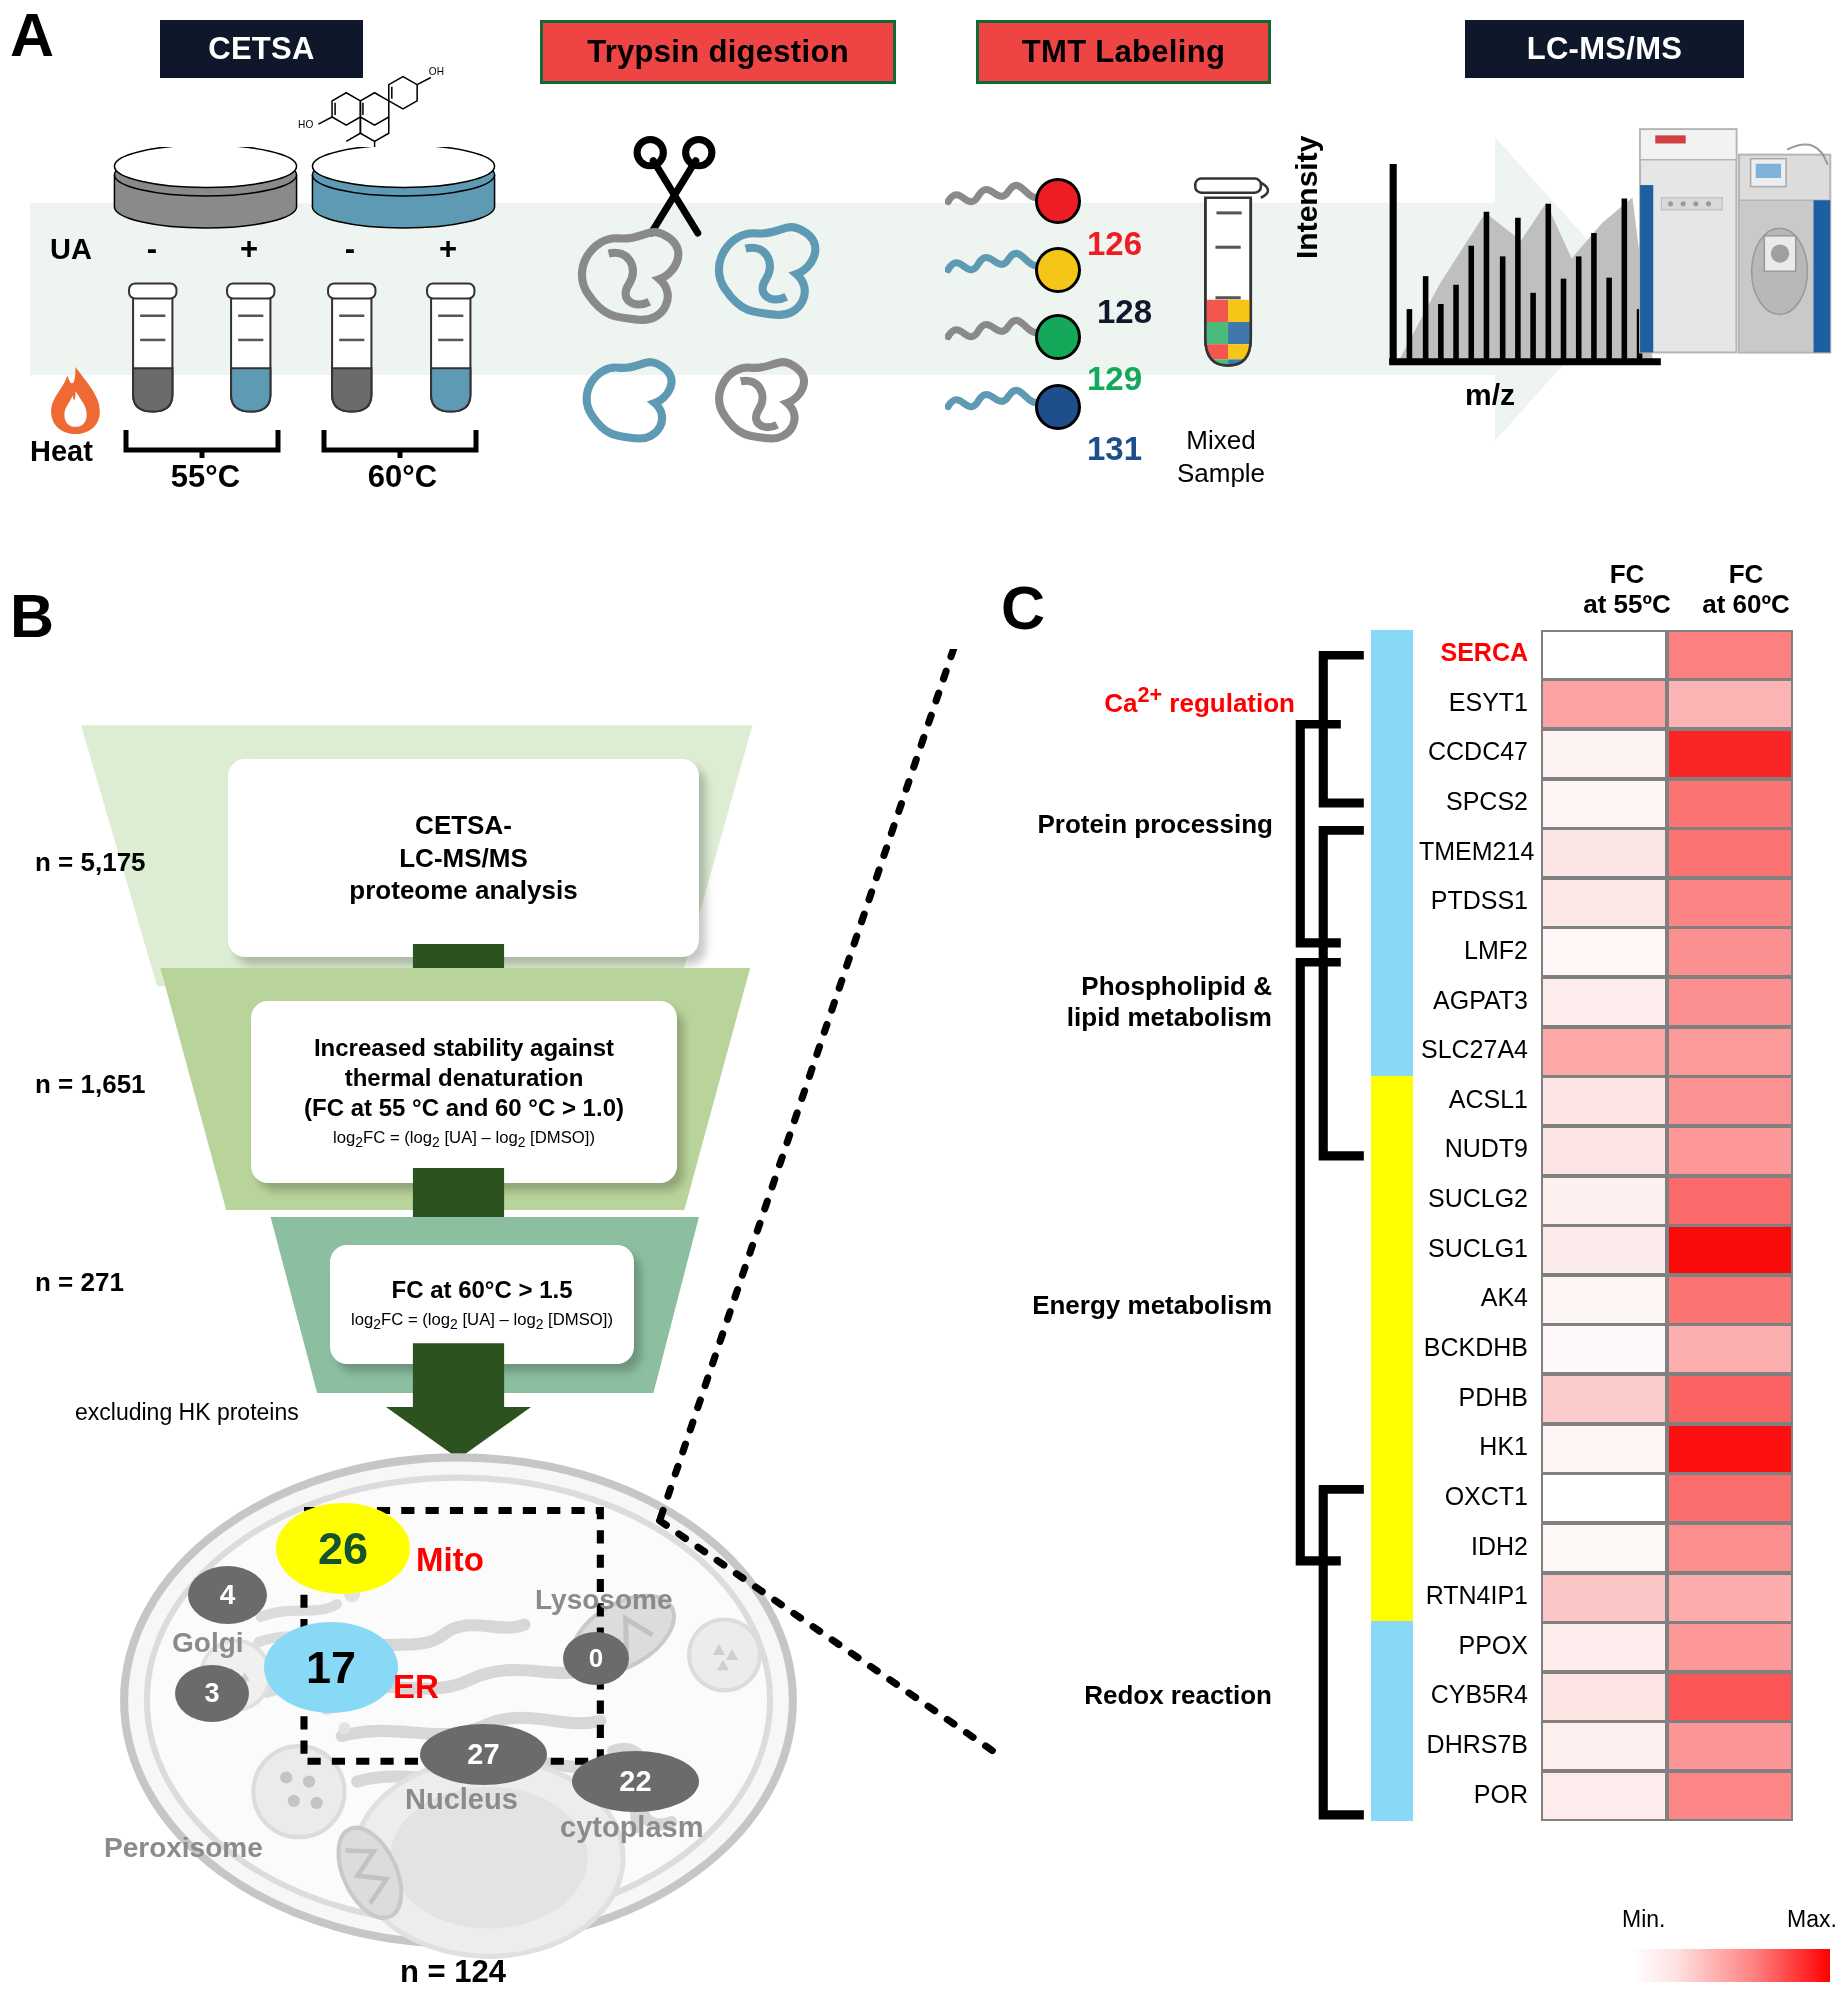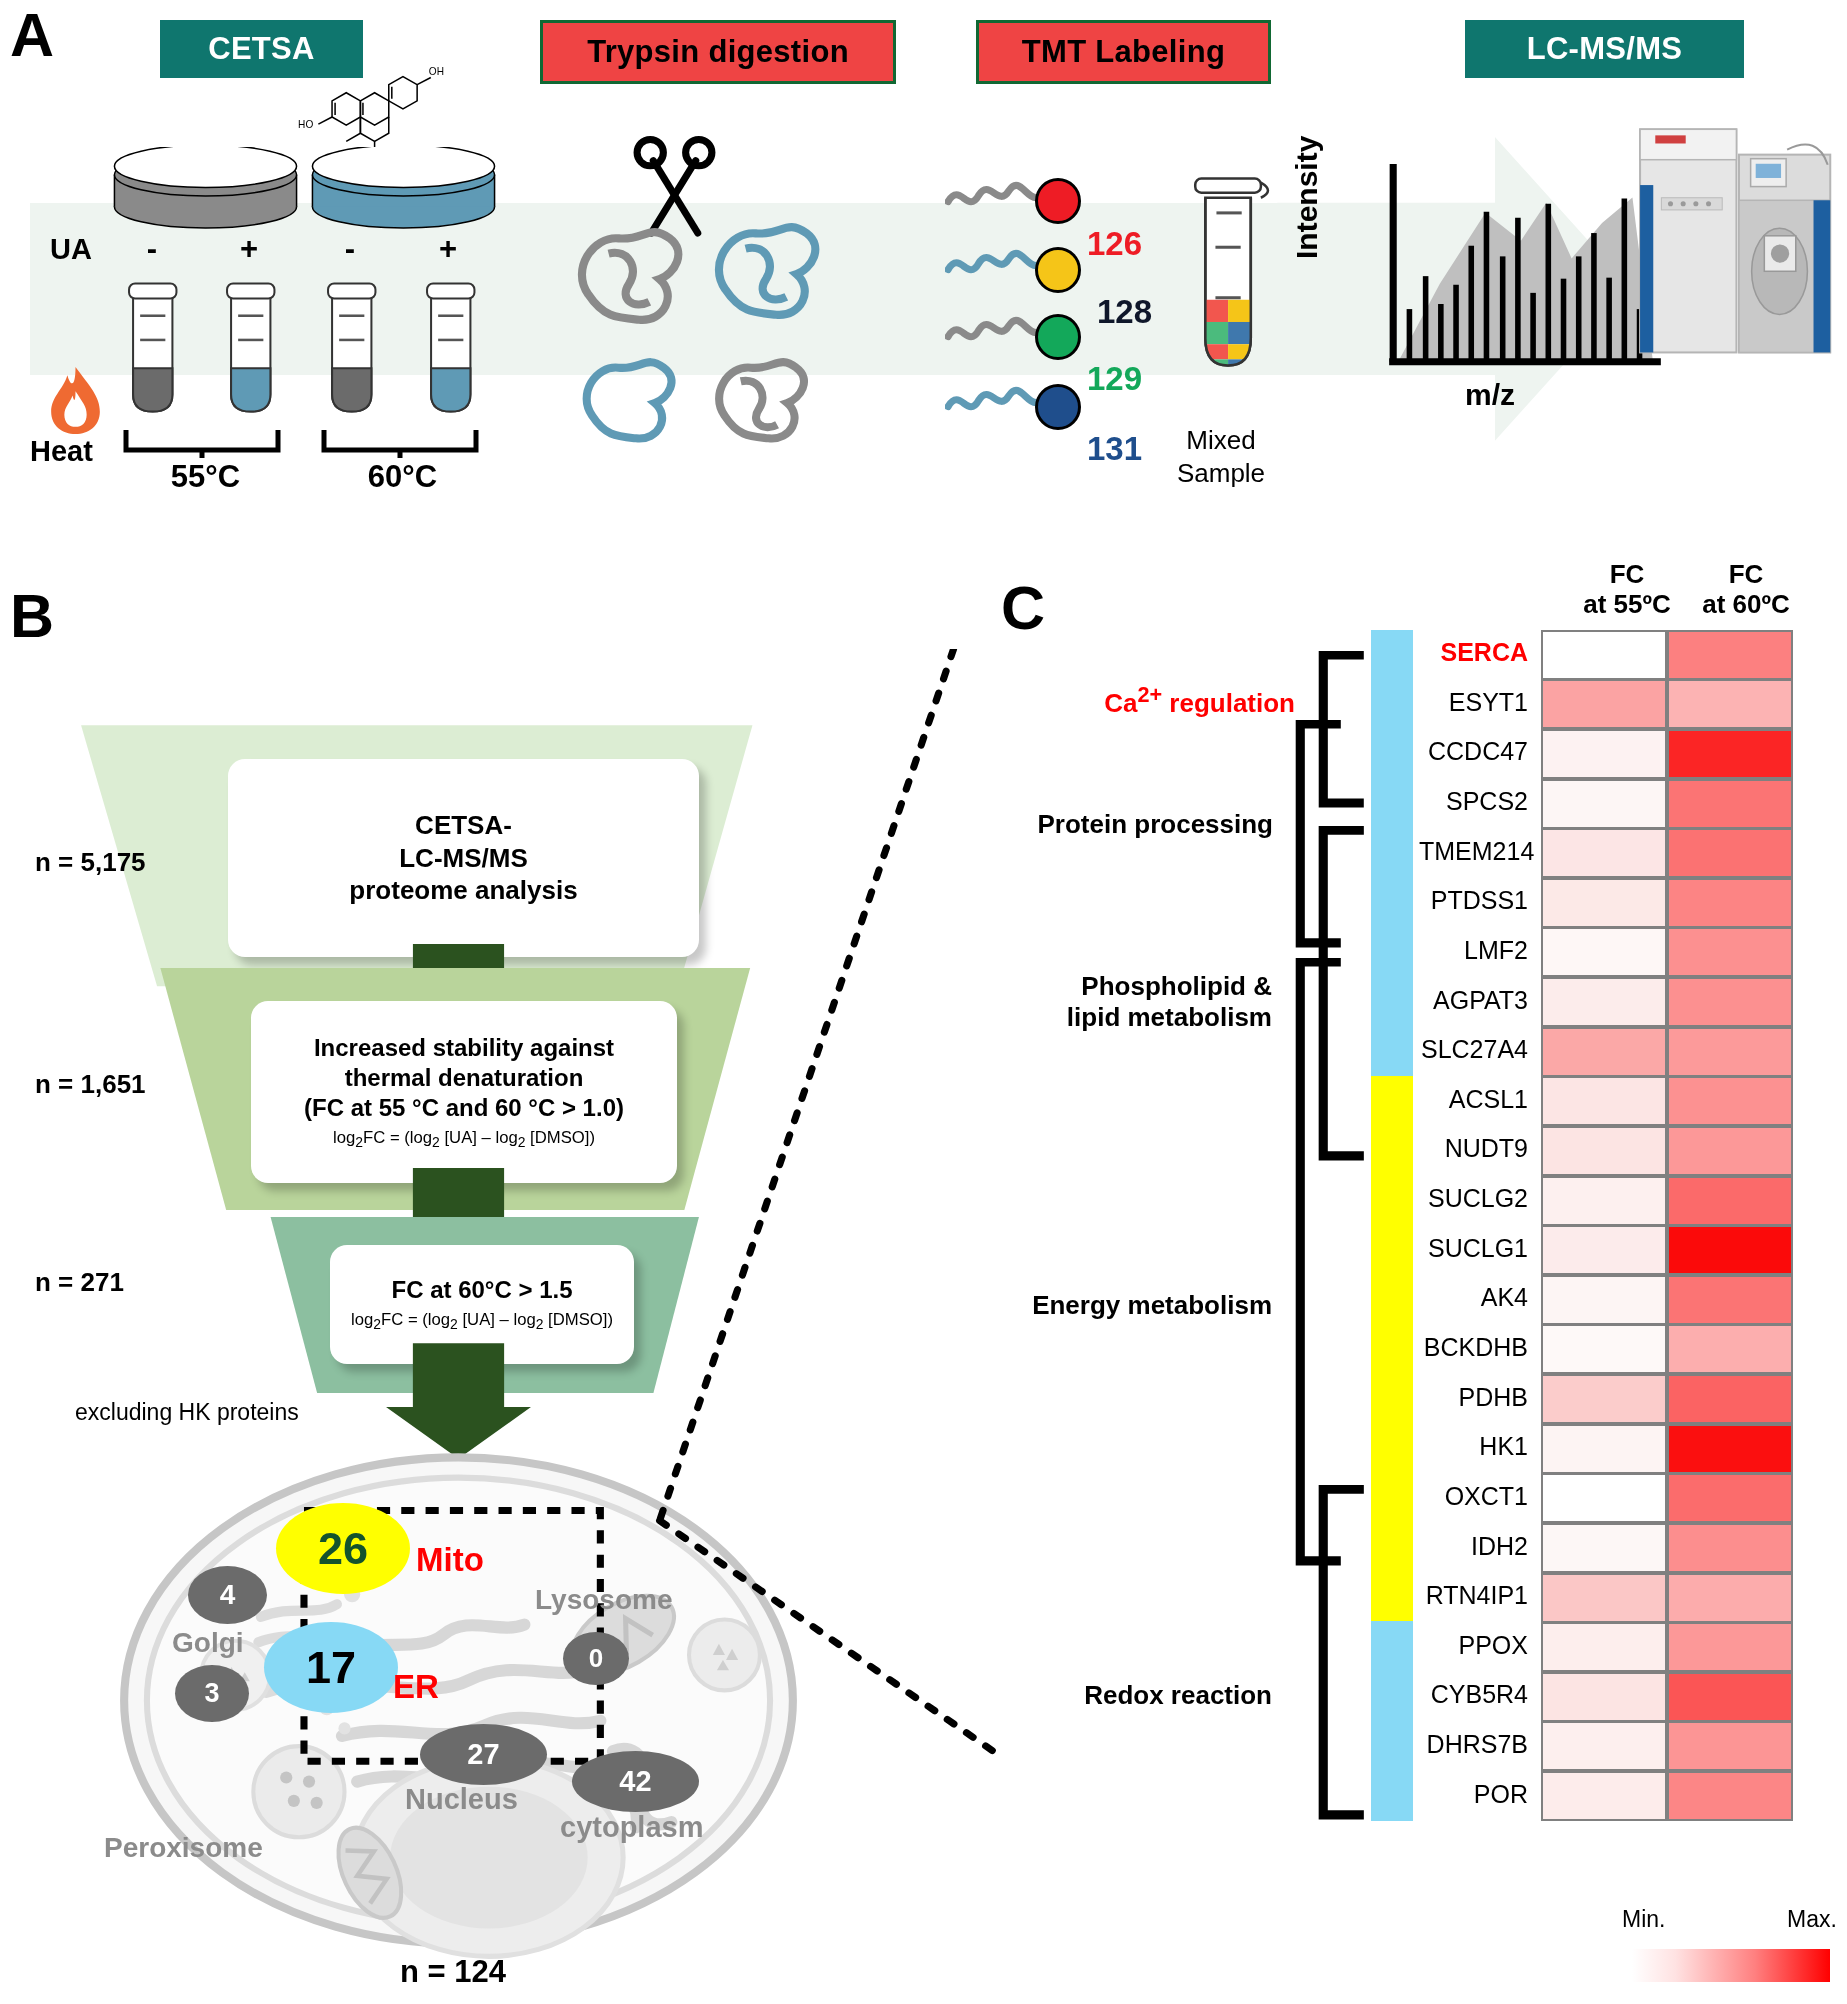--- a/index.html
+++ b/index.html
@@ -2,21 +2,21 @@
 <html style="font-size:8px"><head>
 <meta charset="utf-8">
 <style>
   html,body{margin:0;padding:0;background:#fff;}
   body{width:1847px;height:2005px;position:relative;font-family:"Liberation Sans",sans-serif;color:#000;overflow:hidden;}
   .abs{position:absolute;}
   .panel-letter{font-weight:bold;font-size:61px;line-height:1;font-family:"Liberation Sans",sans-serif;}
 
   
   .hdr-box{display:flex;align-items:center;justify-content:center;font-weight:bold;font-size:31px;letter-spacing:0.3px;}
-  .hdr-filled{background:#0f766e;color:#fff;}
+  .hdr-filled{background:#0f172a;color:#fff;}
   .hdr-outline{background:#ef4444;color:#000;border:3px solid #116833;}
 
   .band{position:absolute;background:#eef4f0;}
   .tube-label{font-weight:bold;font-size:29px;}
   .sign{font-weight:bold;font-size:31px;text-align:center;}
 
   .temp-lab{font-weight:bold;font-size:31px;text-align:center;}
   .heat-lab{font-weight:bold;font-size:29px;}
 
   .tmt-num{font-weight:bold;font-size:33px;margin-top:46px;}
@@ -401,21 +401,21 @@
     <span>3</span>
   </div>
 <div class="orglab" style="left:104px;top:1832px;font-size:28px;">Peroxisome</div>
 
 <div class="orgn" style="left:420px;top:1724px;width:127px;height:61px;font-size:29px;">
     <span>27</span>
   </div>
 <div class="orglab" style="left:405px;top:1783px;font-size:29px;">Nucleus</div>
 
 <div class="orgn" style="left:572px;top:1751px;width:127px;height:61px;font-size:29px;">
-    <span>42</span>
+    <span>22</span>
   </div>
 <div class="orglab" style="left:560px;top:1811px;font-size:29px;">cytoplasm</div>
 
 <div class="nbot" style="left:400px;top:1954px;">n = 124</div>
 
 <svg class="dotline" style="left:629px;top:649px;" width="416" height="1125" viewBox="0 0 820 2220">
   <line x1="640" y1="0" x2="60" y2="1720" stroke="#000" stroke-width="14" stroke-dasharray="16 30" stroke-linecap="round"></line>
   <line x1="60" y1="1720" x2="740" y2="2190" stroke="#000" stroke-width="14" stroke-dasharray="16 30" stroke-linecap="round"></line>
 </svg>
 

